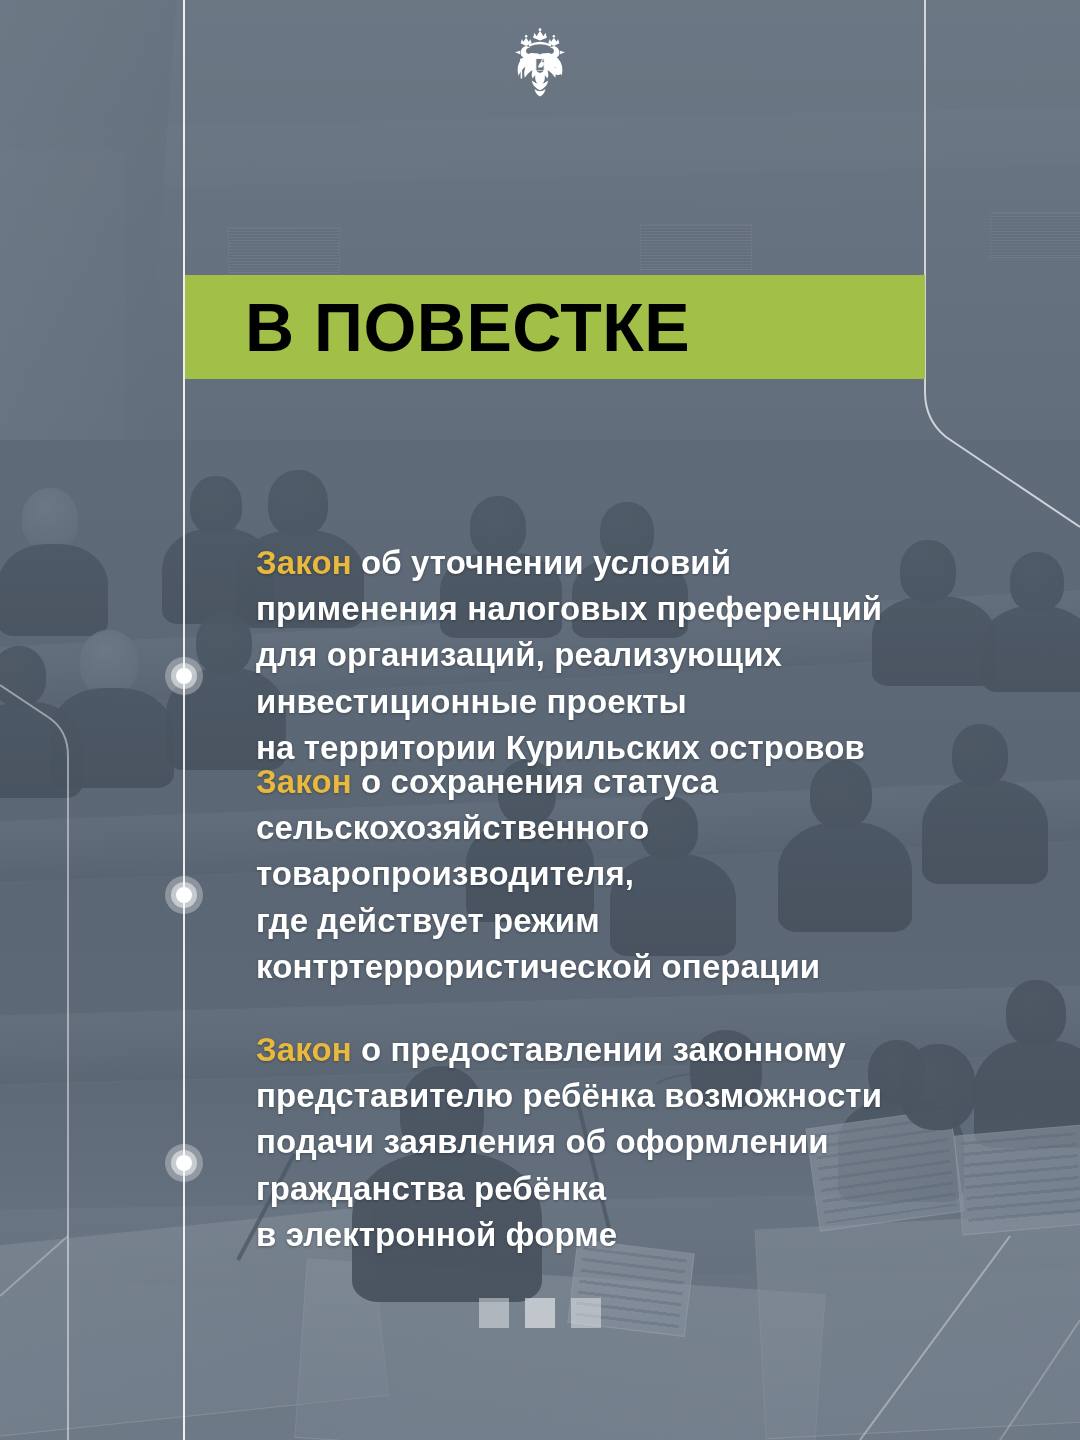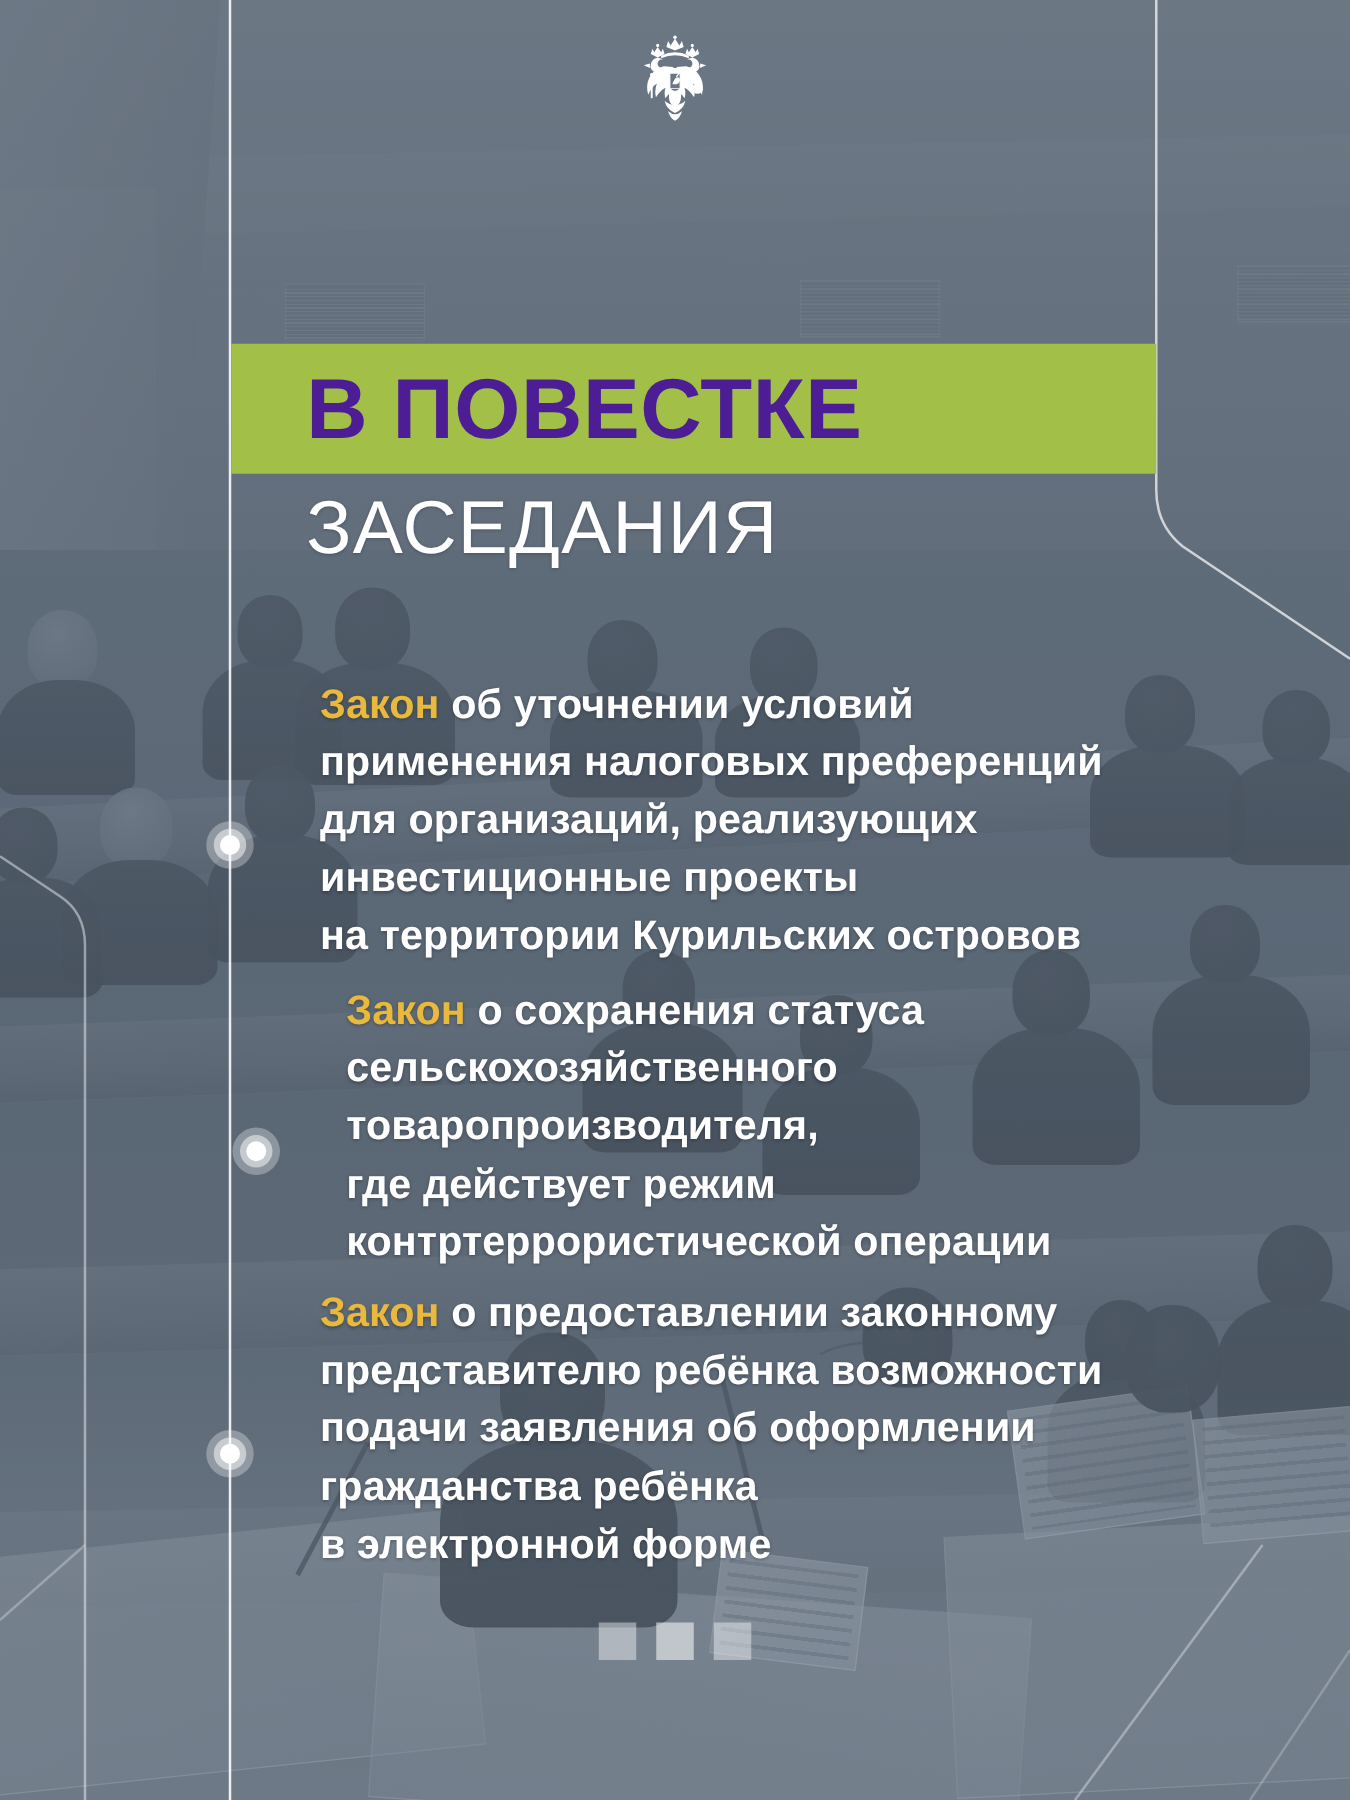--- a/index.html
+++ b/index.html
@@ -147,21 +147,21 @@
     text-shadow:0 1px 2px rgba(0,0,0,.12);
   }
 
   
   .banner {
     position:absolute; left:185px; top:275px; width:740px; height:104px;
     background:#a2bf48;
     display:flex; align-items:center;
   }
   .banner-text {
-    color:#4c1d95;
+    color:#000000;
     font-size:68px; font-weight:bold; line-height:1;
     letter-spacing:0.5px;
     margin-left:60px;
     white-space:nowrap;
   }
   .subtitle {
     position:absolute; left:245px; top:392px;
     color:#ffffff;
     font-size:60px; font-weight:300; line-height:1;
     letter-spacing:1px;
@@ -362,38 +362,37 @@
 
         <path d="M38 76 q12 10 24 0 q-2 10 -12 14 q-10 -4 -12 -14 z"></path>
         <path d="M42 88 q8 7 16 0 q-2 8 -8 11 q-6 -3 -8 -11 z"></path>
       </g>
     </svg>
   </div>
 
   <div class="banner">
     <div class="banner-text">В ПОВЕСТКЕ</div>
   </div>
-  <div class="subtitle">ЗАСЕДАНИЯ</div>
 
   <div class="bullets">
 
     <div class="bullet" style="top:540px;">
       <div class="dot-wrap">
         <div class="halo"></div>
         <div class="halo2"></div>
         <div class="dot"></div>
       </div>
       <div class="bullet-text"><span class="kw">Закон</span><span> об уточнении условий
 применения налоговых преференций
 для организаций, реализующих
 инвестиционные проекты
 на территории Курильских островов</span></div>
     </div>
 
-    <div class="bullet" style="top:785px;margin-left:21px;">
+    <div class="bullet" style="top:759px;">
       <div class="dot-wrap">
         <div class="halo"></div>
         <div class="halo2"></div>
         <div class="dot"></div>
       </div>
       <div class="bullet-text"><span class="kw">Закон</span><span> о сохранения статуса
 сельскохозяйственного
 товаропроизводителя,
 где действует режим
 контртеррористической операции</span></div>

